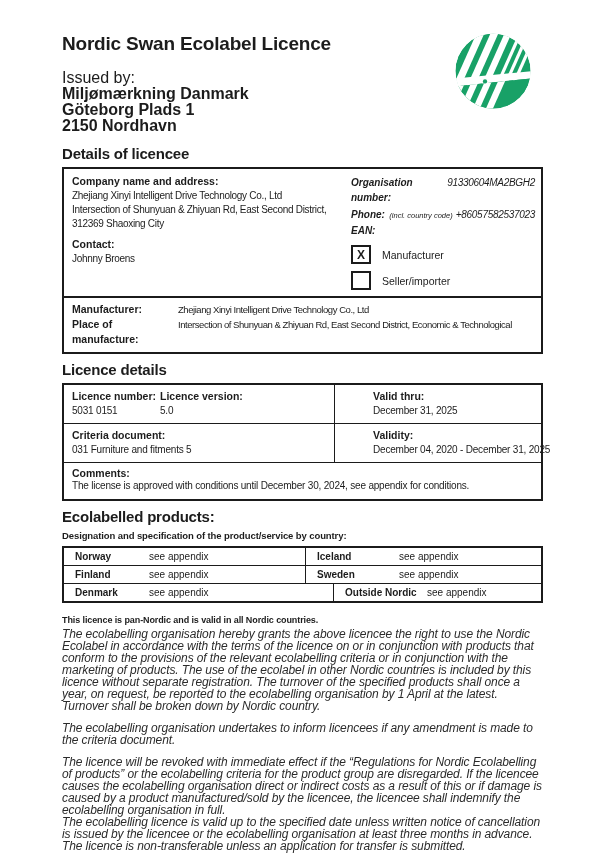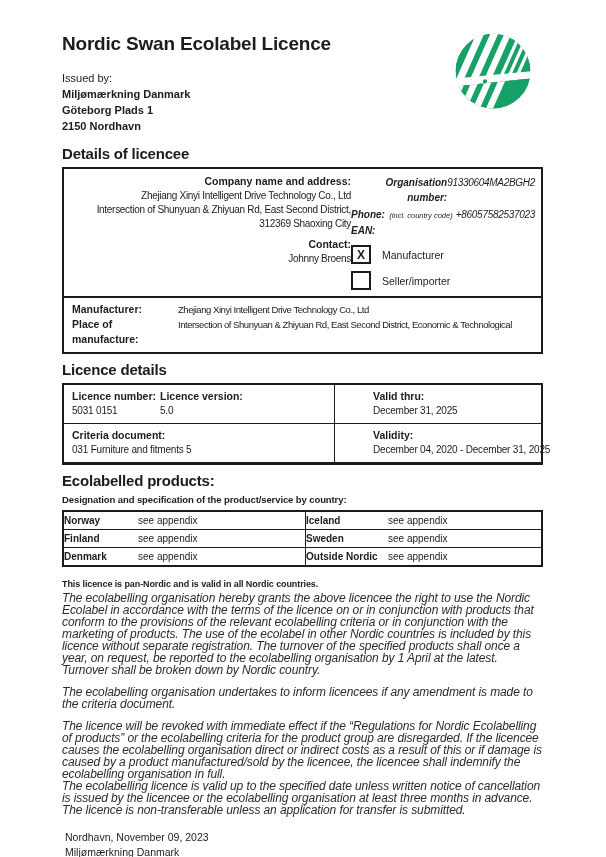--- a/index.html
+++ b/index.html
@@ -3,33 +3,33 @@
 <meta charset="utf-8">
 <style>
   * { margin:0; padding:0; box-sizing:border-box; }
   html,body { background:#ffffff; }
   body { font-family:"Liberation Sans", sans-serif; color:#1c1c1c; }
   .page { position:relative; width:606px; height:857px; background:#fff; padding:33px 63px 0 62px; overflow:hidden; }
 
   .logo { position:absolute; top:31px; left:453px; width:80px; height:80px; }
 
   h1 { font-size:19px; font-weight:bold; letter-spacing:-0.2px; margin-bottom:15px; }
-  .issued { font-size:11px; line-height:16px; margin-bottom:11px; }
+  .issued { font-size:16px; line-height:16px; margin-bottom:11px; }
   .issued .b { font-weight:bold; }
 
   h2 { font-size:15px; font-weight:bold; letter-spacing:-0.2px; margin:7px 0 5px 0; }
 
   .tbl { border:2px solid #1b1b1b; width:481px; background:#fff; }
   .lbl { font-weight:bold; font-size:10.5px; }
   .note { font-weight:normal; font-size:7.5px; }
   .val { font-size:10px; letter-spacing:-0.2px; }
   .nw { white-space:nowrap; }
 
   
-  .t1r1 { display:flex; padding:5px 6px 6px 8px;text-align:right; }
+  .t1r1 { display:flex; padding:5px 6px 6px 8px; }
   .t1left { width:279px; flex:none; }
   .t1left .addr { font-size:10px; letter-spacing:-0.3px; line-height:14px; white-space:nowrap; }
   .t1left .lbl { line-height:15px; }
   .mt { margin-top:6px; }
   .t1right { flex:1; padding-top:1px; }
   .kv { display:flex; justify-content:space-between; align-items:baseline; line-height:15px;font-style:italic; }
   .kv .lbl { font-size:10px; }
   .kv .val { letter-spacing:-0.3px; }
   .cbrow { display:flex; align-items:center; margin-top:7px; }
   .cb { width:20px; height:19px; border:2px solid #1b1b1b; display:flex; align-items:center; justify-content:center;
@@ -46,22 +46,22 @@
   .t2right { flex:1; padding:4px 4px 5px 10px; }
   .pair .lbl, .t2right .lbl { display:block; line-height:15px; }
   .pair .val, .t2right .val { display:block; line-height:14px; white-space:nowrap; }
   .pair.first { width:88px; flex:none; }
   .t2comments { padding:4px 8px 6px 8px; }
   .t2comments .val { line-height:14px; }
 
   
   .sub { font-size:9.5px; font-weight:bold; margin-bottom:5px; letter-spacing:-0.1px; }
   .t3row { display:flex; border-bottom:1.5px solid #1b1b1b; }
-  .t3row:last-child { border-bottom:none; }
-  .t3cell { display:flex; align-items:center; padding:3px 0; width:241px; flex:none; }
+  .t3row:last-child { border-bottom:none;gap:28px; }
+  .t3cell { display:flex; align-items:center; padding:3px 11px; width:241px; flex:none; }
   .t3cell.rgt { border-left:1.5px solid #1b1b1b; width:238px; }
   .cty { font-weight:bold; font-size:10px; width:74px; flex:none; }
   .t3cell.rgt .cty { width:82px; }
   .app { font-size:10px; }
 
   
   .terms { margin-top:12px; width:481px; }
   .terms .tb { font-size:9px; font-weight:bold; margin-bottom:3px; letter-spacing:-0.1px; }
   .terms p { font-size:12px; line-height:12px; letter-spacing:-0.1px; color:#2b2b2b;font-style:italic; }
   .gap { margin-top:10px; }
@@ -194,20 +194,24 @@
         <div class="pair">
           <span class="lbl">Criteria document:</span>
           <span class="val">031 Furniture and fitments 5</span>
         </div>
       </div>
       <div class="t2right">
         <span class="lbl">Validity:</span>
         <span class="val">December 04, 2020 - December 31, 2025</span>
       </div>
     </div>
+    <div class="t2comments">
+      <div class="lbl">Comments:</div>
+      <div class="val">The license is approved with conditions until December 30, 2024, see appendix for conditions.</div>
+    </div>
   </div>
 
   <h2>Ecolabelled products:</h2>
   <div class="sub">Designation and specification of the product/service by country:</div>
 
   <div class="tbl">
     <div class="t3row">
       <div class="t3cell">
         <span class="cty">Norway</span>
         <span class="app">see appendix</span>

